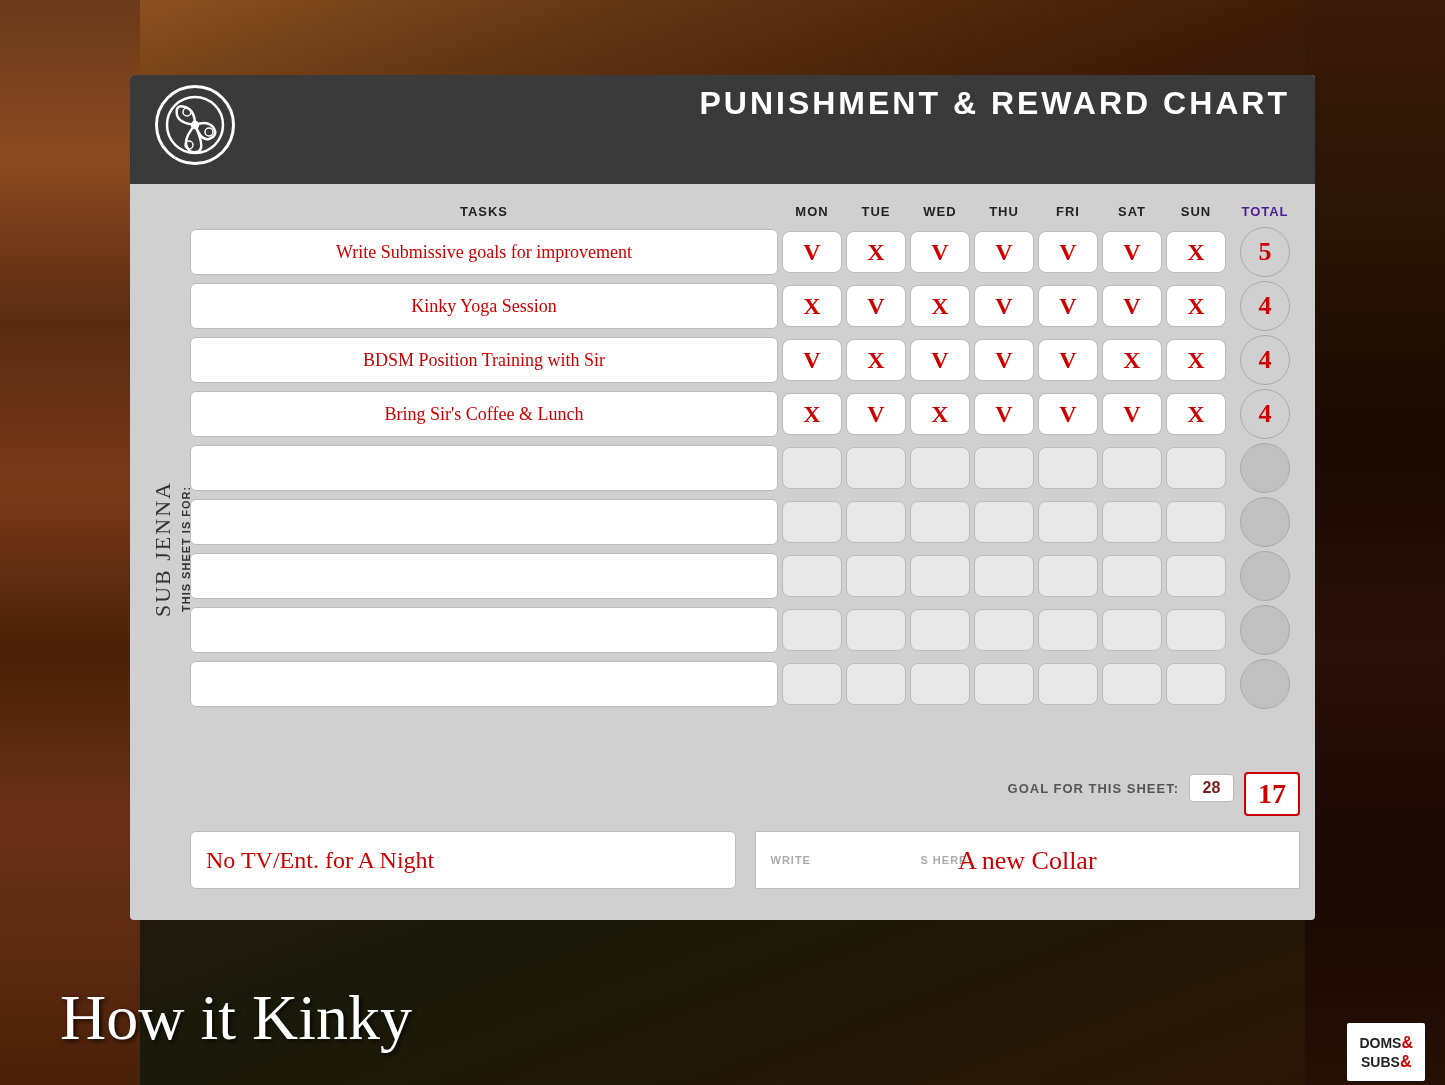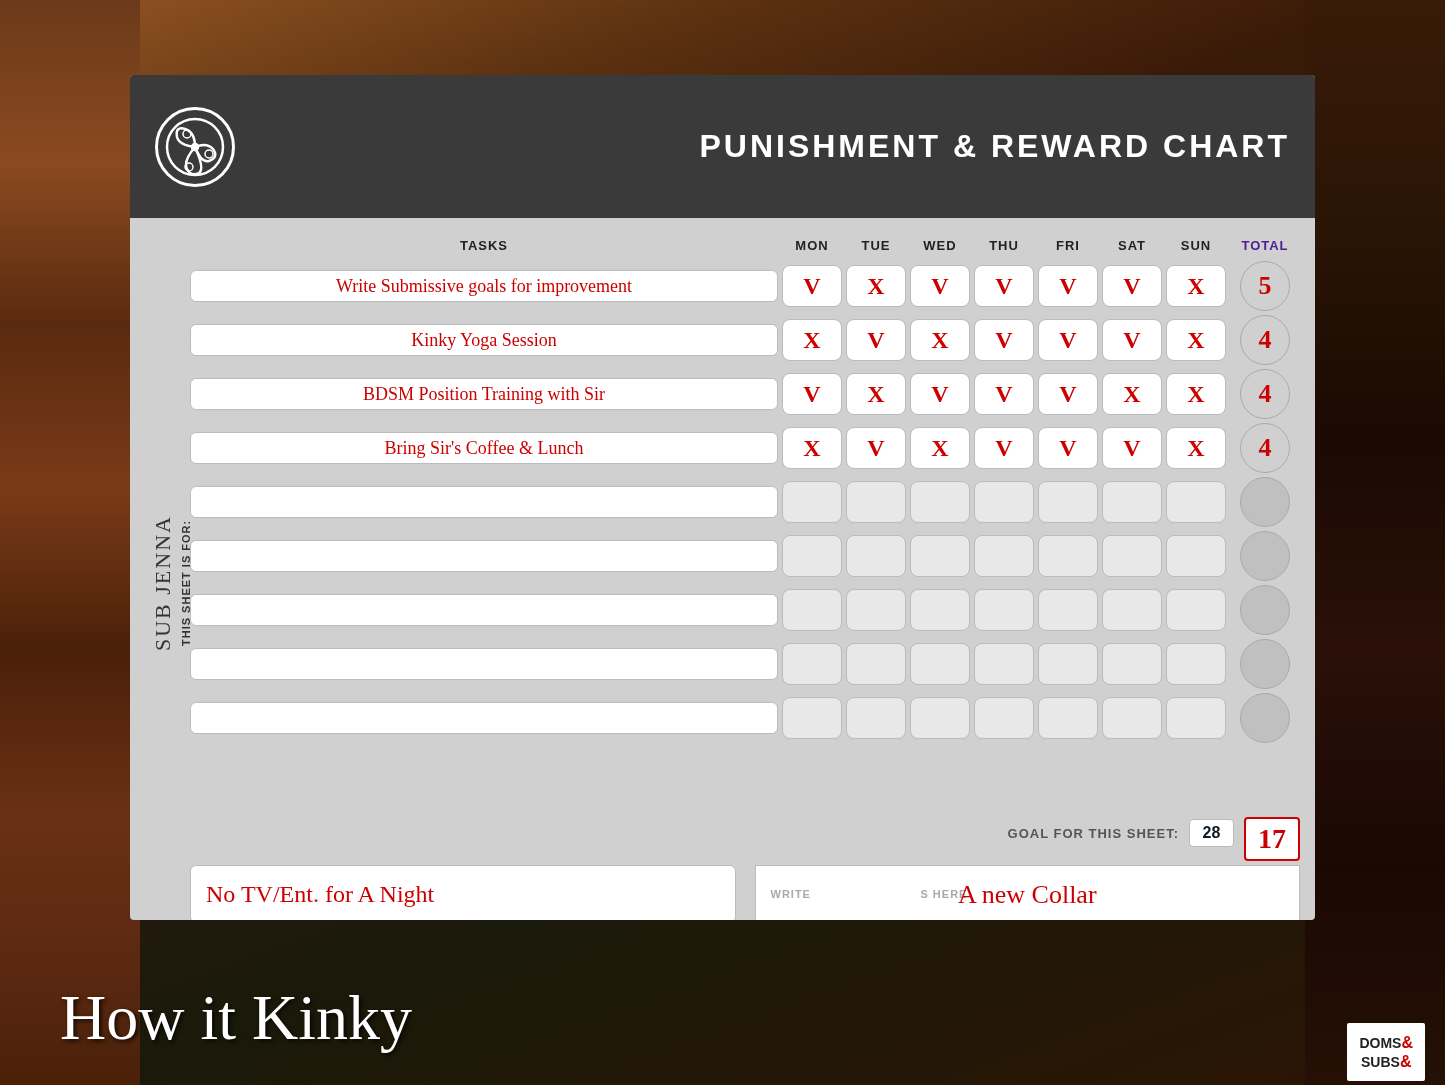--- a/index.html
+++ b/index.html
@@ -51,23 +51,23 @@
       bottom: 165px;
       background: #d0d0d0;
       z-index: 10;
       border-radius: 4px;
       overflow: hidden;
     }
 
     .header {
       background: #3a3a3a;
       display: flex;
-      align-items: center;
+      align-items: flex-start;
       padding: 10px 25px;
-      height: 143px;
+      height: 109px;
     }
 
     .logo-circle {
       width: 80px;
       height: 80px;
       border-radius: 50%;
       border: 3px solid white;
       display: flex;
       align-items: center;
       justify-content: center;
@@ -170,21 +170,21 @@
       grid-template-columns: 1fr 60px 60px 60px 60px 60px 60px 60px 70px;
       gap: 4px;
       align-items: center;
       height: 48px;
     }
 
     .task-name-cell {
       background: white;
       border: 1.5px solid #bbb;
       border-radius: 6px;
-      height: 32px;
+      height: 46px;
       display: flex;
       align-items: center;
       justify-content: center;
       padding: 4px 10px;
     }
 
     .task-name-text {
       color: #cc0000;
       font-family: 'Brush Script MT', cursive;
       font-size: 18px;
@@ -256,21 +256,21 @@
       text-transform: uppercase;
     }
 
     .goal-value {
       background: white;
       border: 1.5px solid #bbb;
       border-radius: 4px;
       padding: 4px 10px;
       font-size: 16px;
       font-weight: bold;
-      color: #0f172a;
+      color: #7f1d1d;
       min-width: 45px;
       text-align: center;
     }
 
     .total-score {
       background: white;
       border: 2px solid #cc0000;
       border-radius: 4px;
       padding: 4px 12px;
       font-family: 'Brush Script MT', cursive;
@@ -279,21 +279,21 @@
       font-weight: bold;
       min-width: 55px;
       text-align: center;
       margin-top: 12px;
     }
 
     .punishment-reward-row {
       display: grid;
       grid-template-columns: 1fr 1fr;
       gap: 19px;
-      margin-top: 0;
+      margin-top: 11px;
     }
 
     .punishment-box {
       background: white;
       border: 1.5px solid #bbb;
       border-radius: 6px;
       padding: 12px 15px;
       display: flex;
       align-items: center;
       min-height: 58px;

